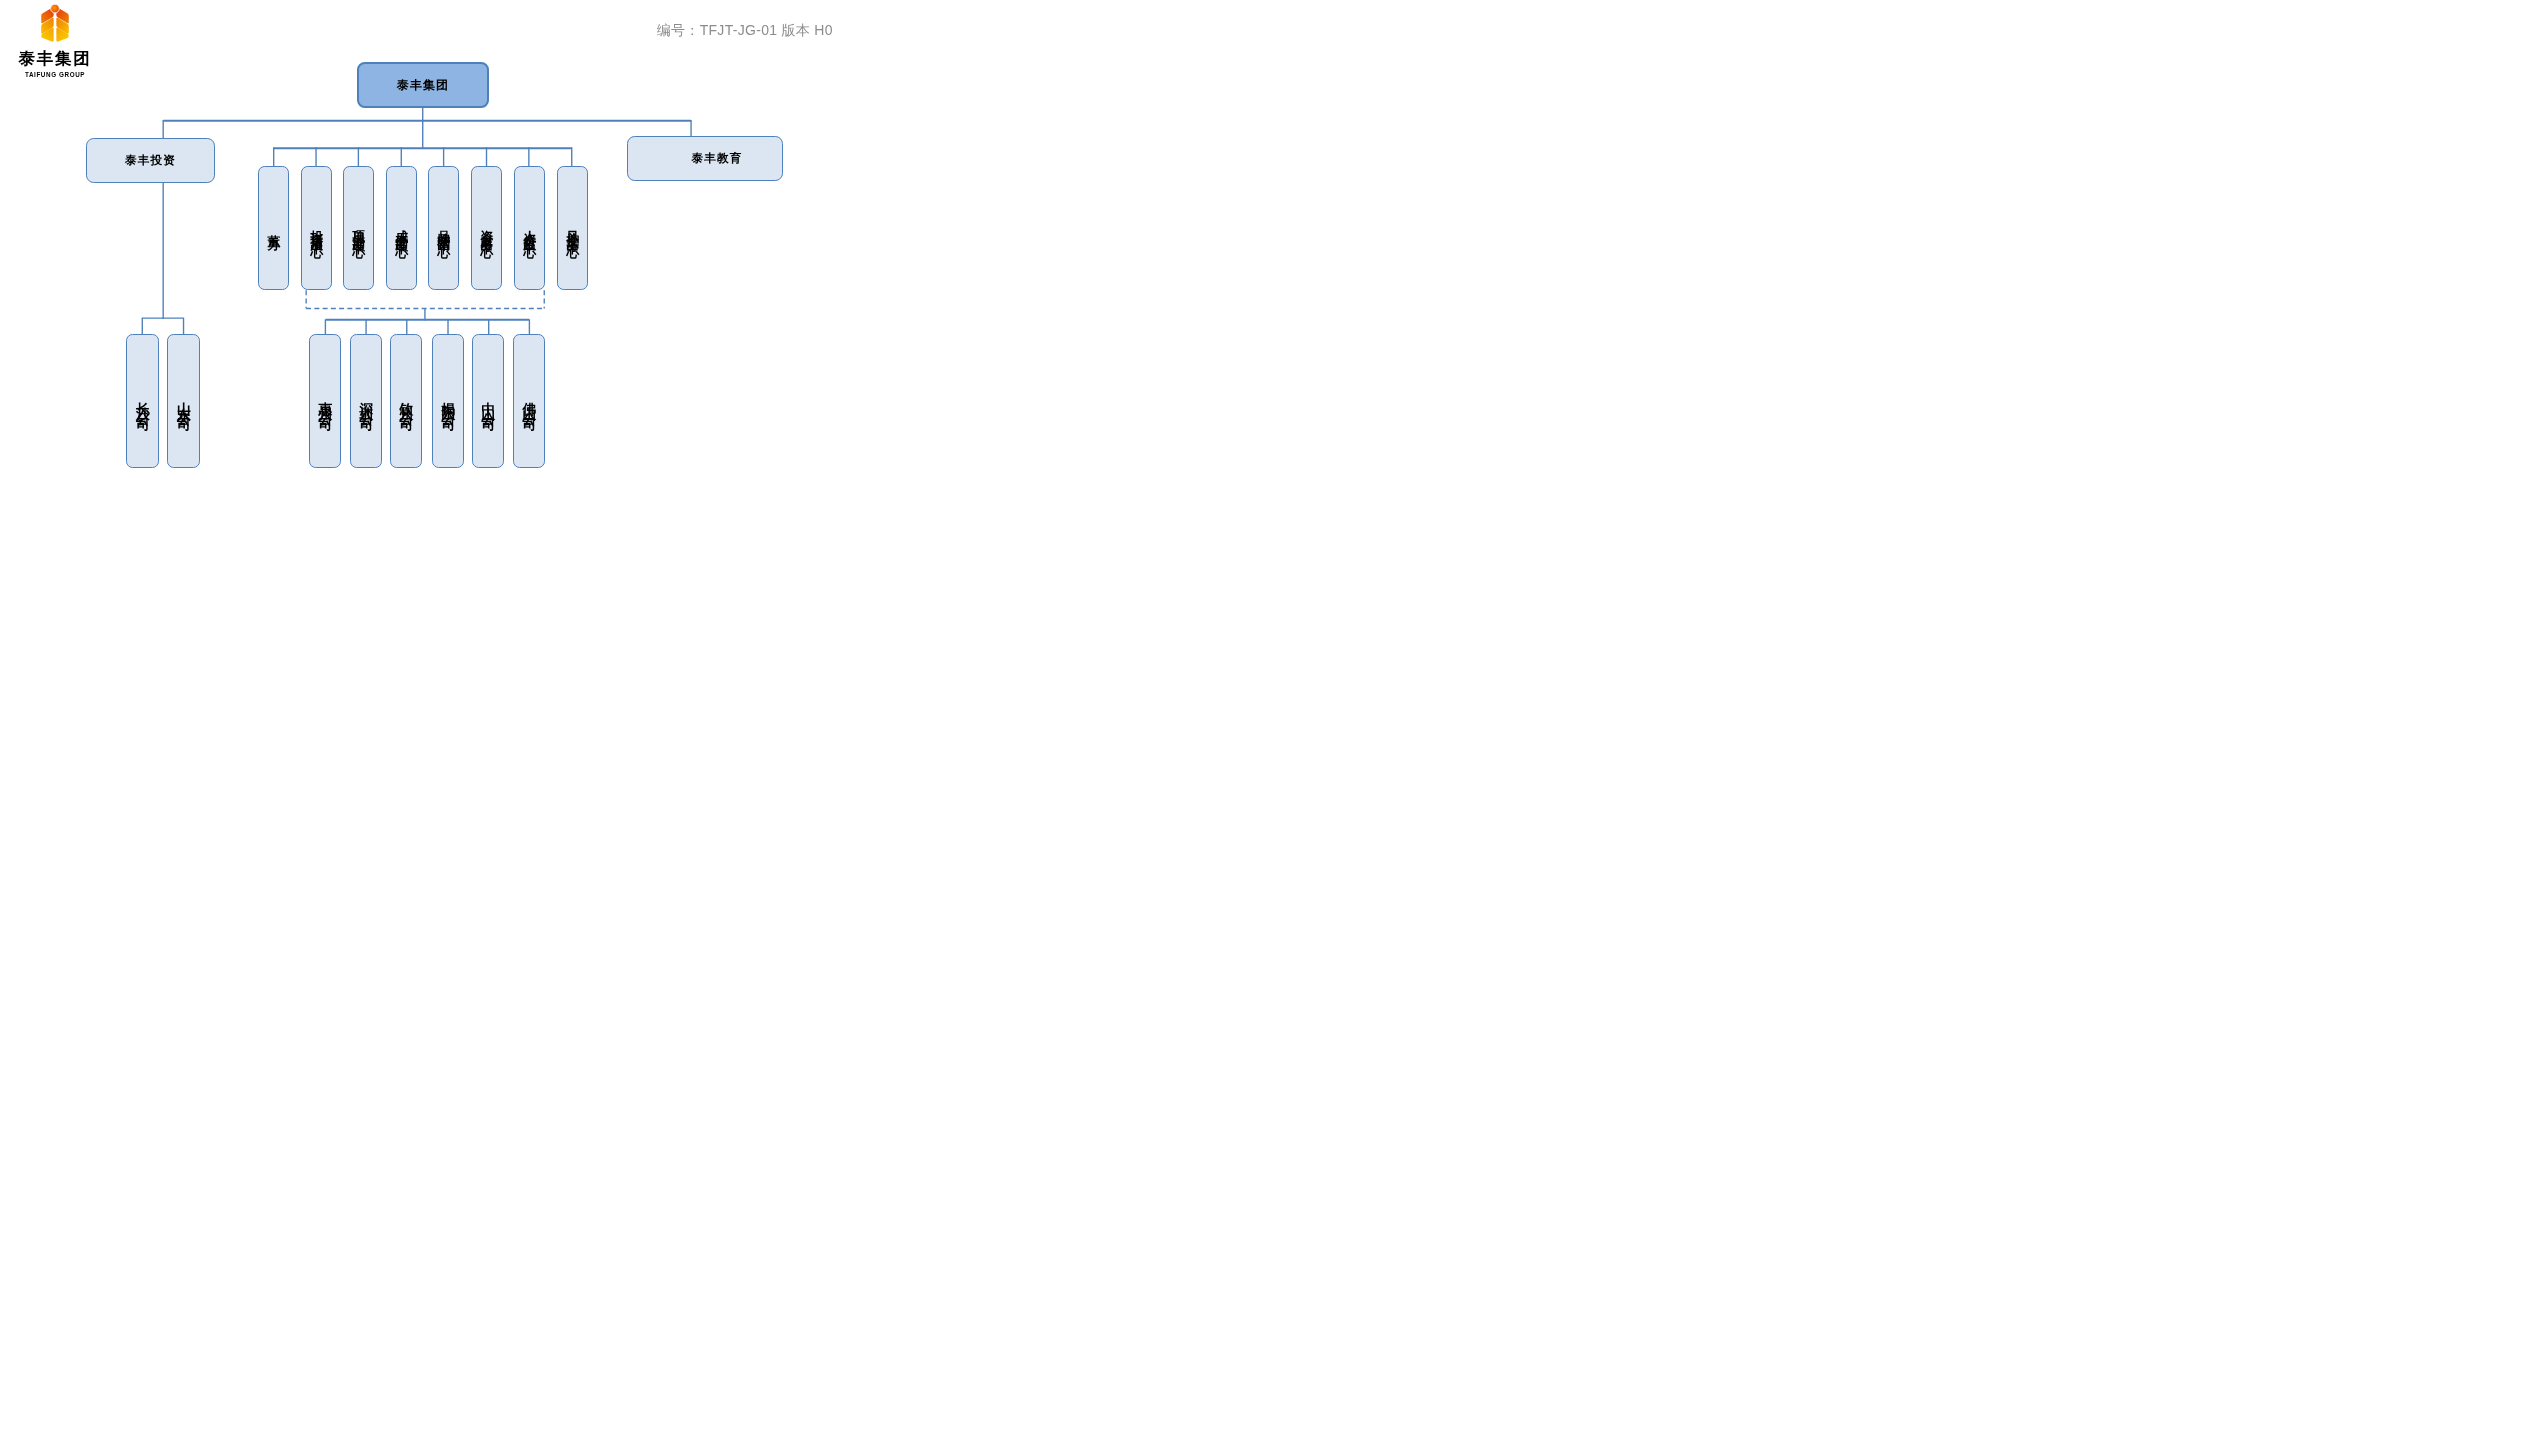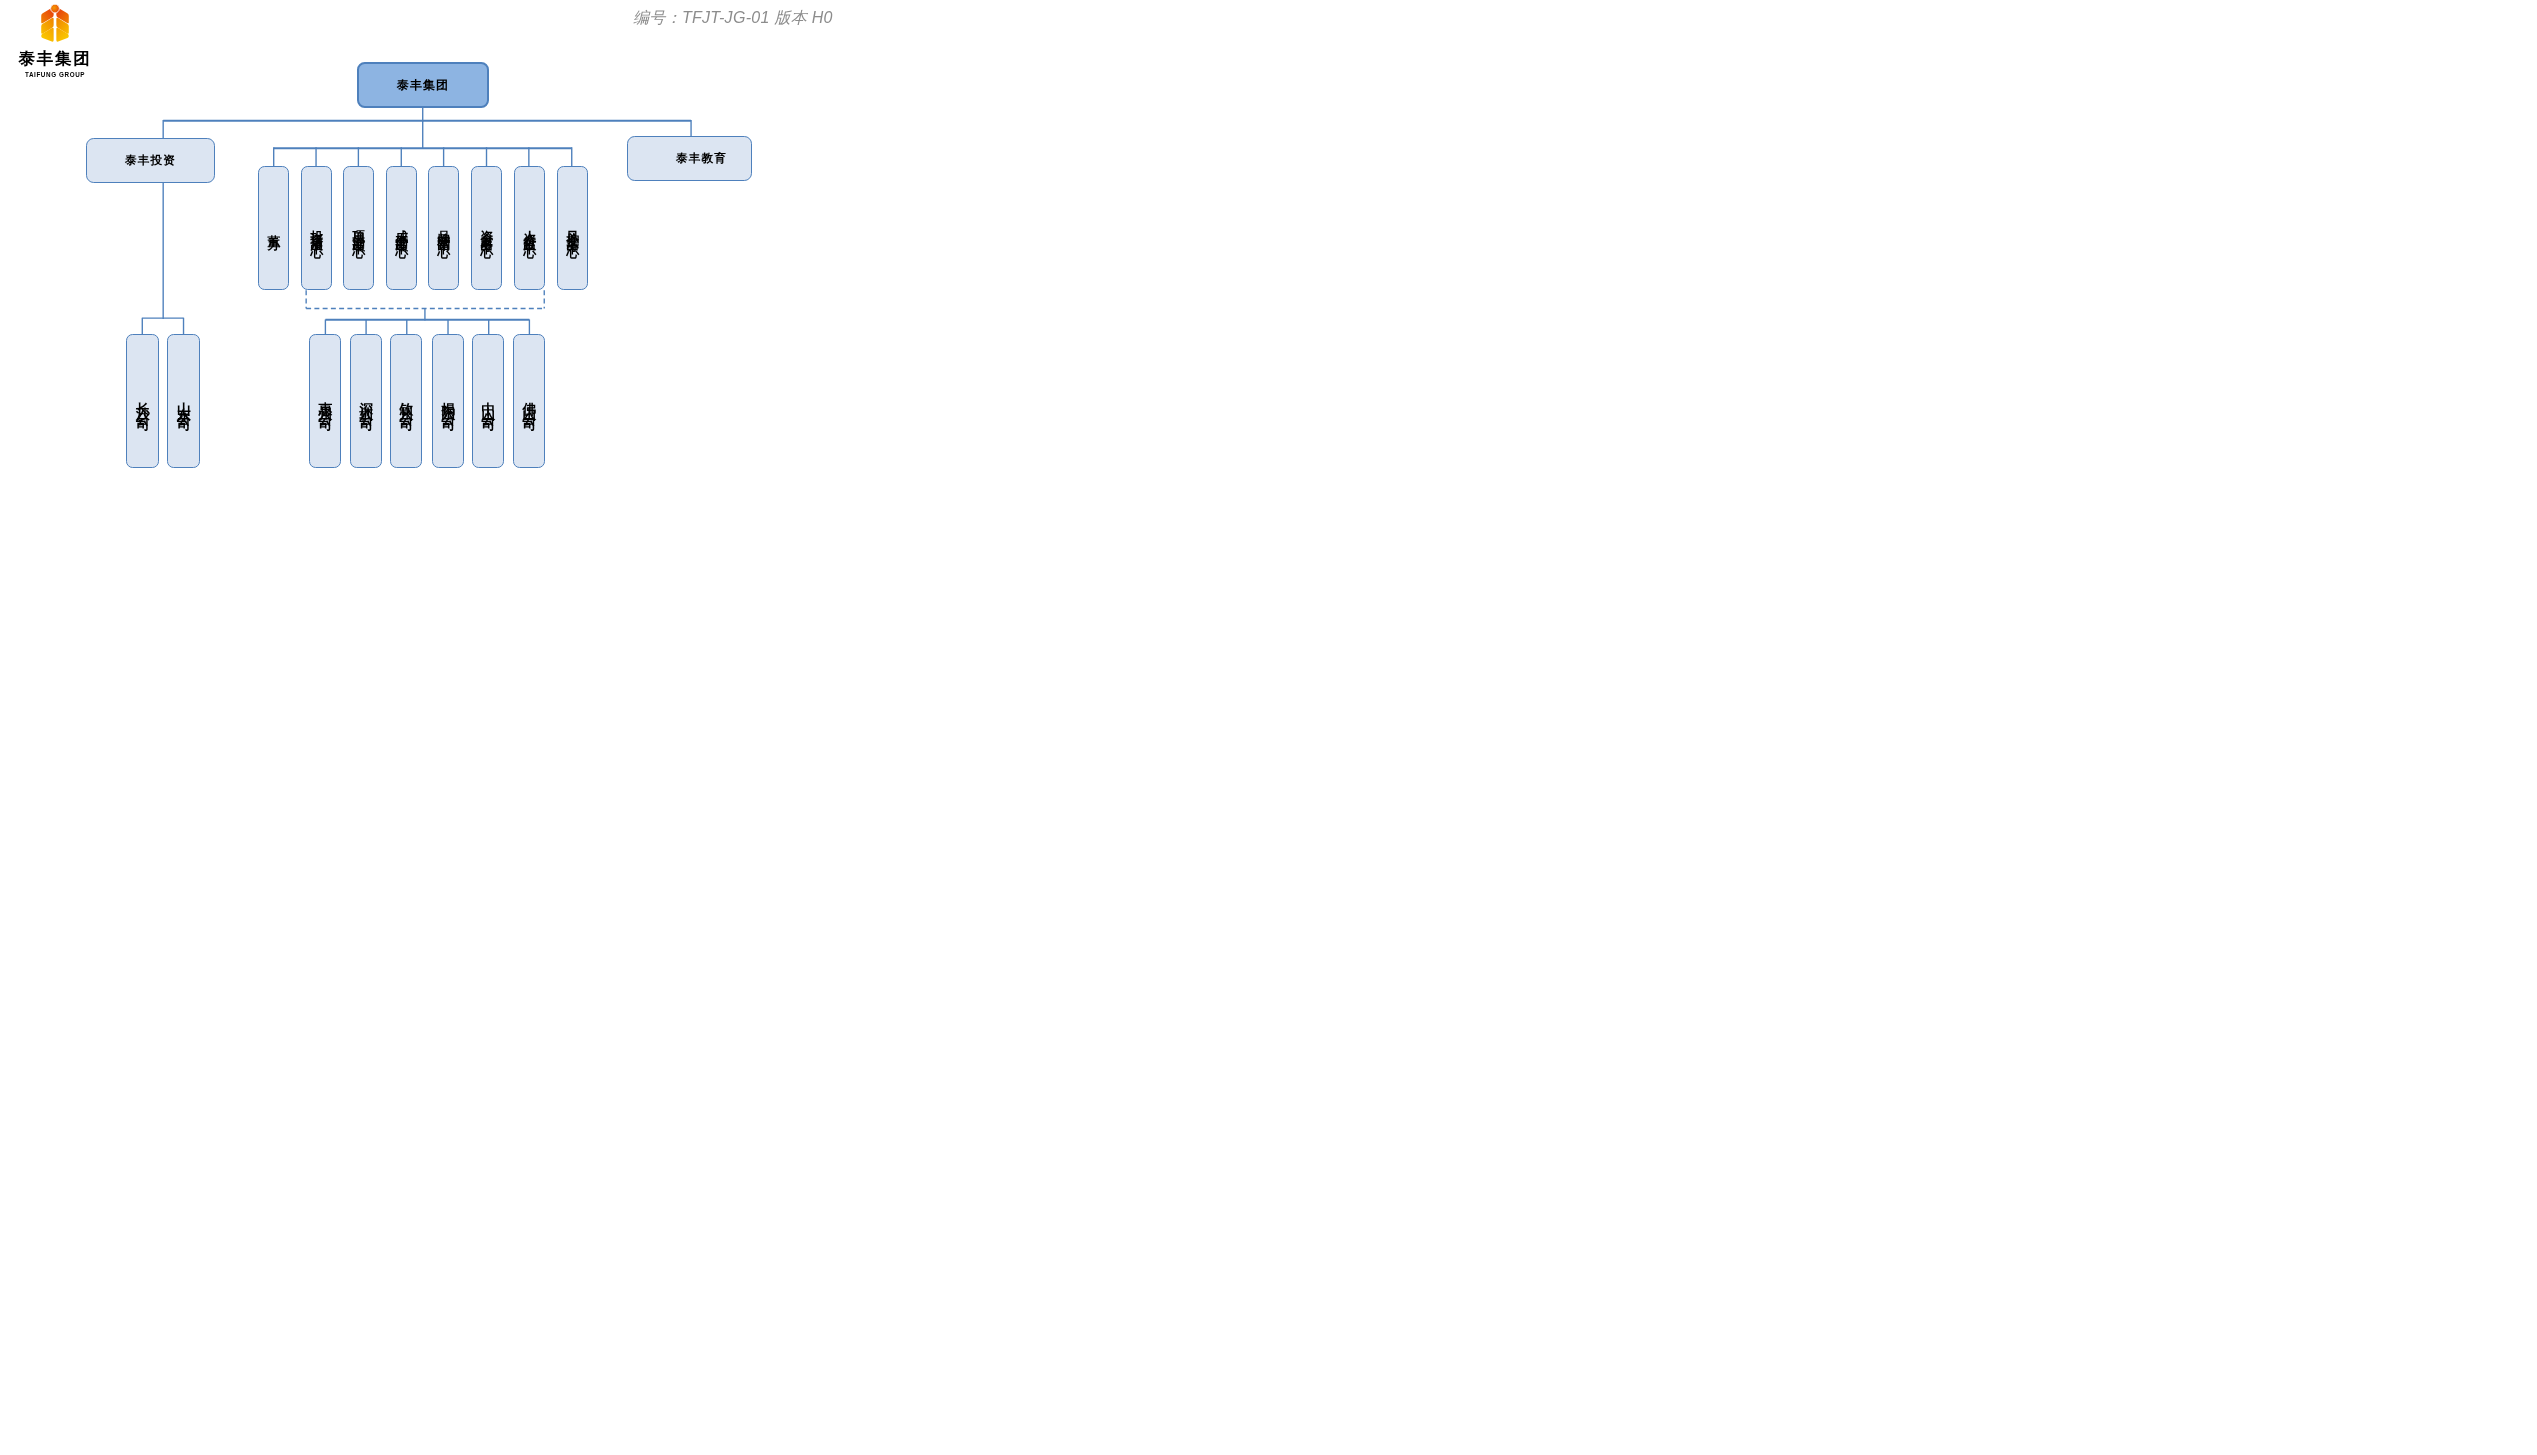--- a/index.html
+++ b/index.html
@@ -20,22 +20,22 @@
   .vtext{
     writing-mode:vertical-rl;text-orientation:upright;
     font-weight:700;line-height:1;
   }
   .center-box .vtext{font-size:12.7px;letter-spacing:2.8px;}
   .company-box .vtext{font-size:13.8px;letter-spacing:5px;}
   .logo{position:absolute;left:11px;top:3.3px;width:88px;text-align:center;z-index:3;}
   .logo .cn{font-size:16.5px;font-weight:700;letter-spacing:1.7px;color:#000;margin-top:1.1px;}
   .logo .en{font-size:6.3px;font-weight:700;letter-spacing:0.6px;color:#000;margin-top:1.1px;}
   .doc-code{
-    position:absolute;top:8px;right:13.2px;z-index:3;
-    font-size:16px;color:#8C8C8C;letter-spacing:0.3px;font-style:italic;
+    position:absolute;top:22px;right:13.2px;z-index:3;
+    font-size:14px;color:#8C8C8C;letter-spacing:0.3px;
   }
 </style>
 </head>
 <body>
 
 <div class="stage">
 
   <svg class="wires" width="846" height="485" viewBox="0 0 1537 882">
     <g stroke="#4E80BC" fill="none">
 
@@ -101,21 +101,21 @@
 
   <div class="doc-code">编号：TFJT-JG-01  版本 H0</div>
 
   <div class="box big root" style="left:357px;top:62px;width:132px;height:46px;">
     <span>泰丰集团</span>
   </div>
 
   <div class="box big" style="left:86px;top:138px;width:129px;height:45px;">
     <span>泰丰投资</span>
   </div>
-  <div class="box big" style="left:627px;top:136px;width:125px;height:45px;padding-left:24px;">
+  <div class="box big" style="left:627px;top:136px;width:156px;height:45px;padding-left:24px;">
     <span>泰丰教育</span>
   </div>
 
   <div class="box center-box" style="left:258px;top:166px;width:31px;height:124px;">
     <span class="vtext">董办</span>
   </div>
   <div class="box center-box" style="left:301px;top:166px;width:31px;height:124px;">
     <span class="vtext">投资拓展中心</span>
   </div>
   <div class="box center-box" style="left:343px;top:166px;width:31px;height:124px;">

